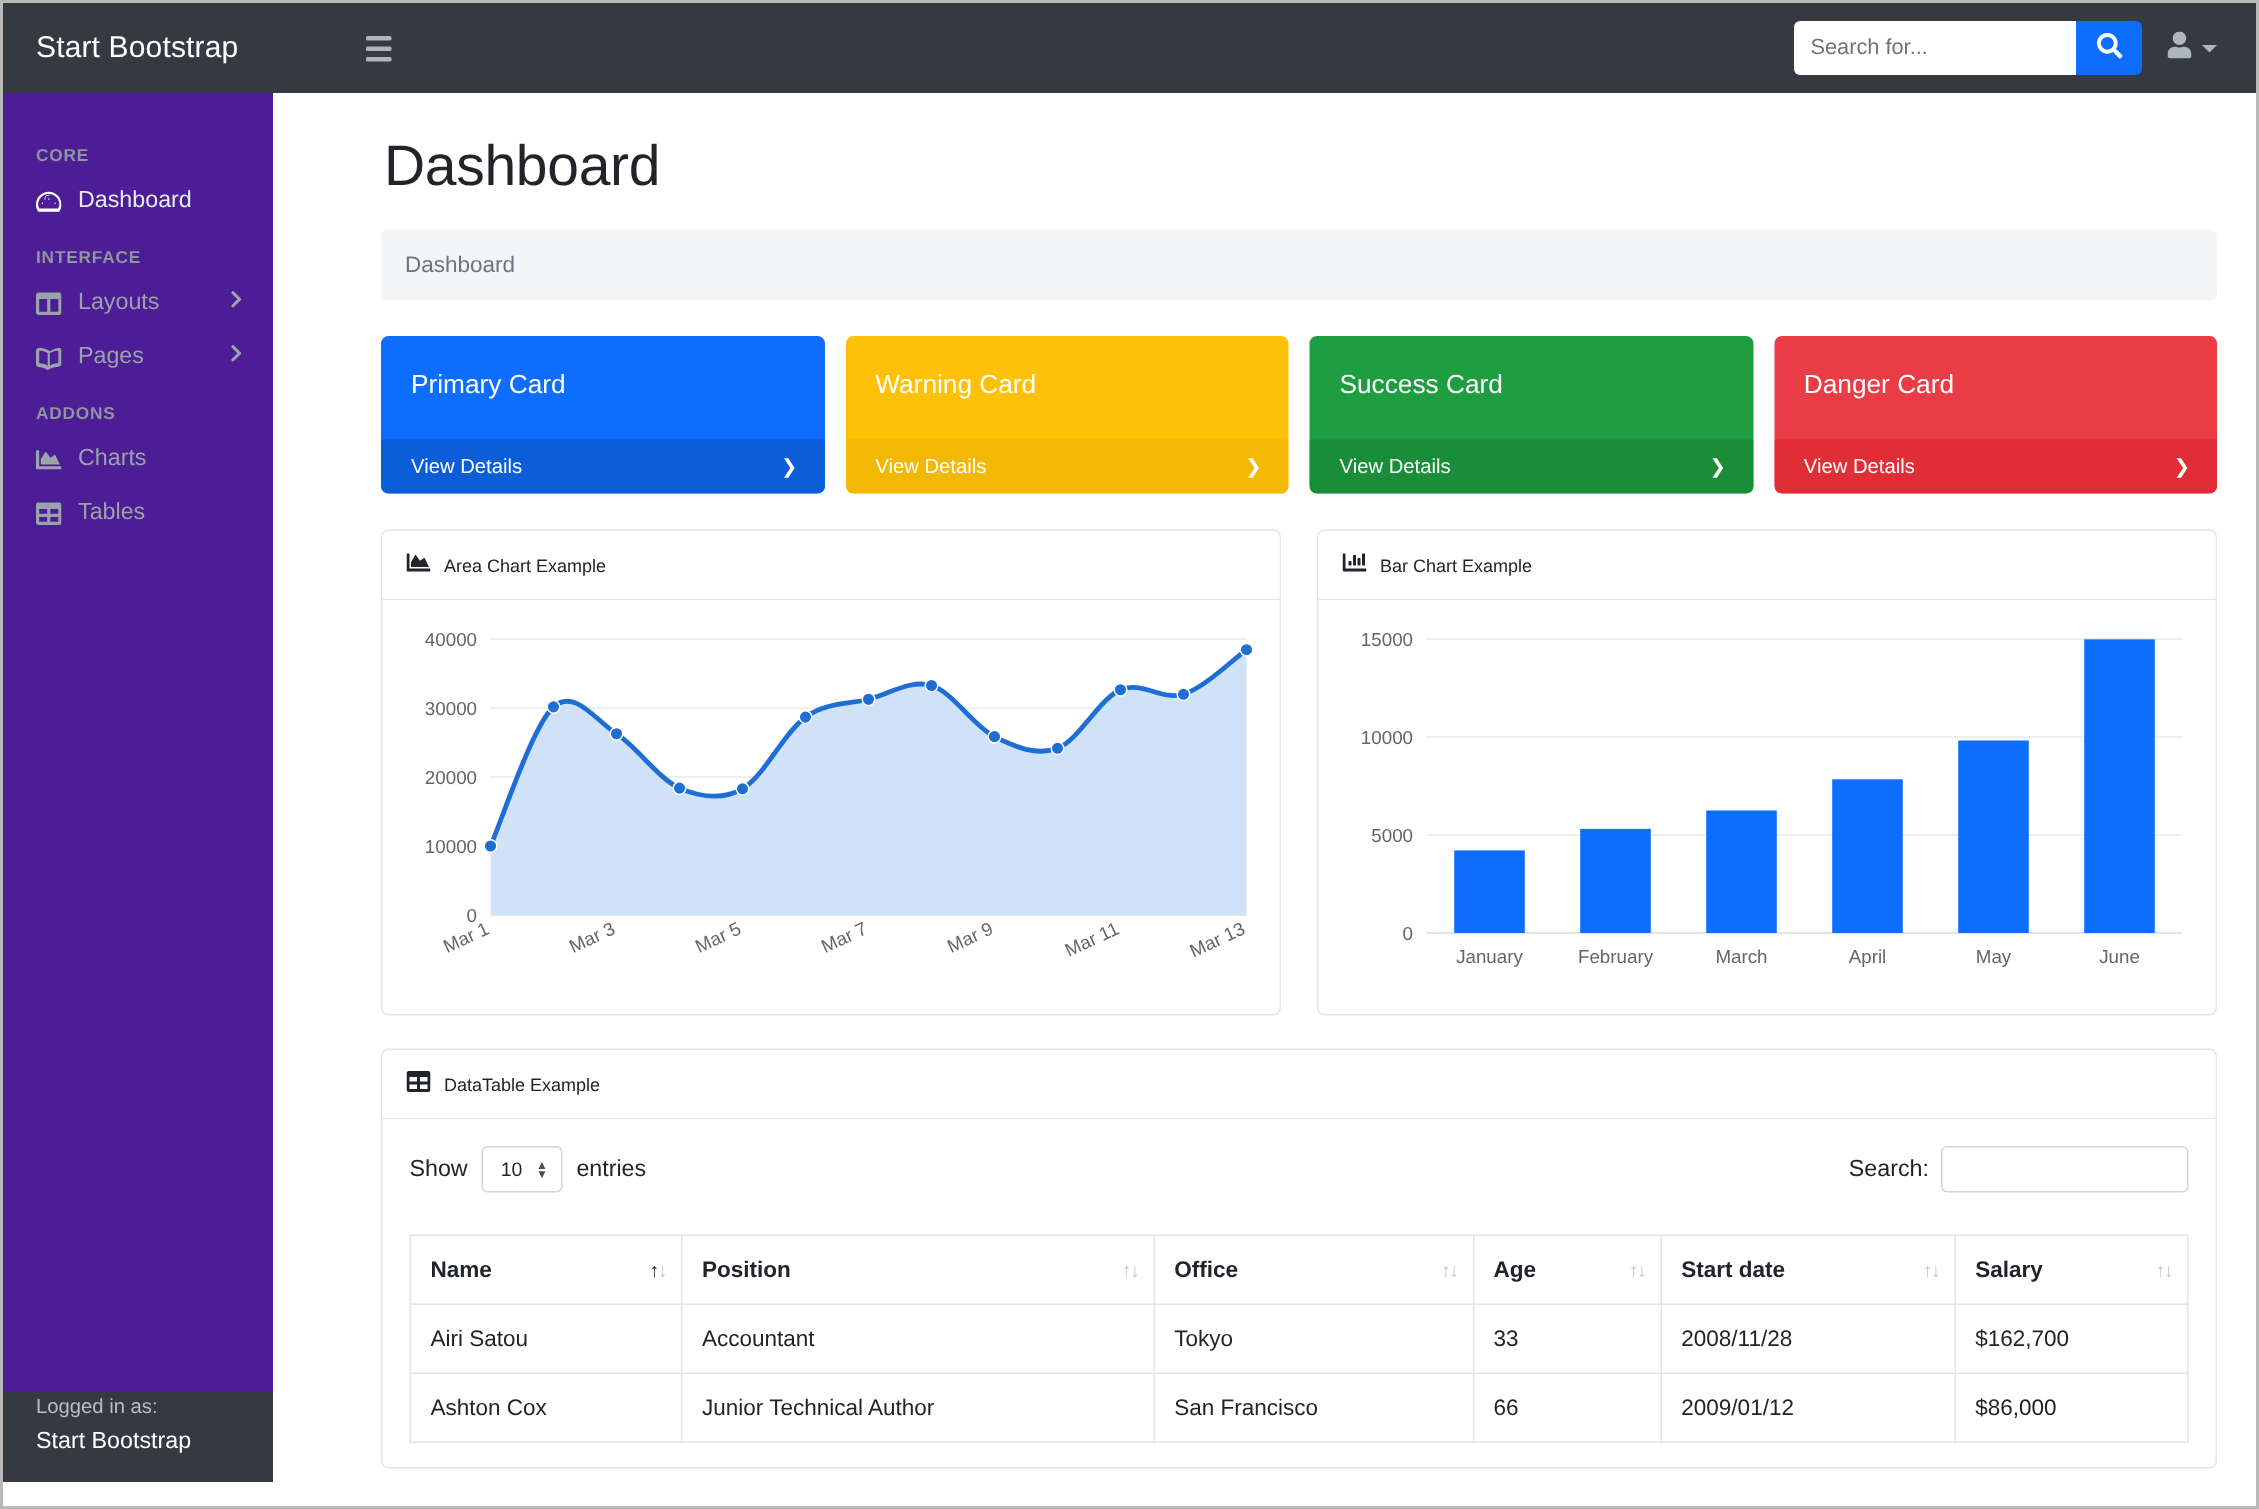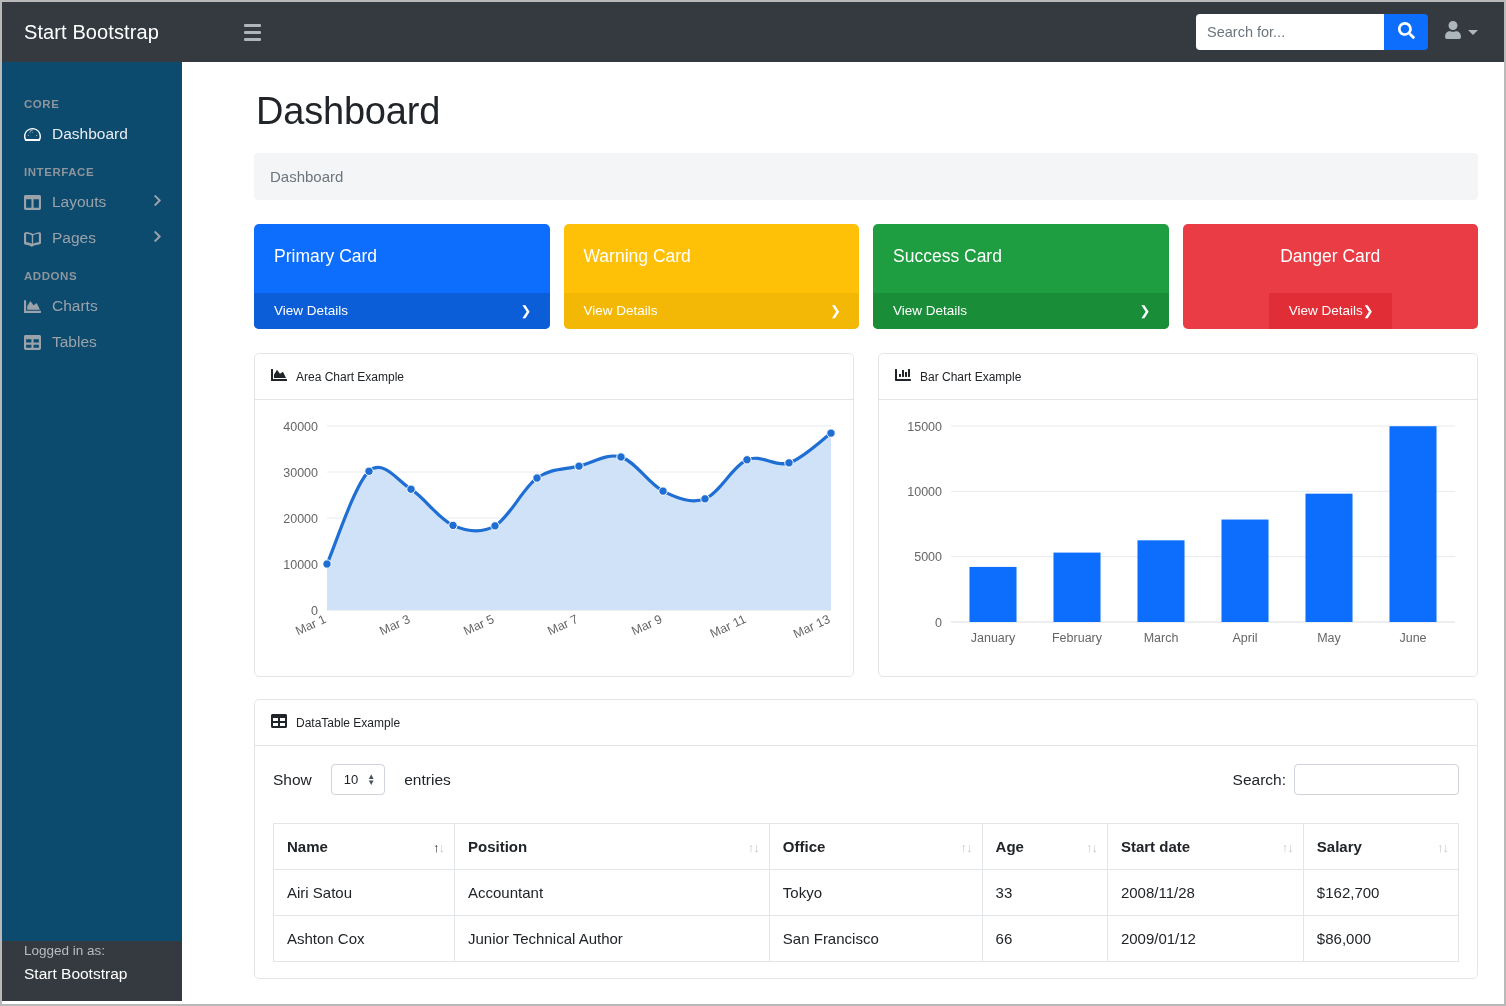--- a/index.html
+++ b/index.html
@@ -54,22 +54,22 @@
   .user-menu {
     display: flex; align-items: center; gap: 6px;
     margin-right: 26px; cursor: pointer;
   }
   .user-menu svg { width: 18px; height: 18px; fill: #adb5bd; }
   .caret { width: 0; height: 0; border-left: 5px solid transparent;
            border-right: 5px solid transparent; border-top: 5px solid #adb5bd; }
 
   
   .sidebar {
-    position: absolute; top: 60px; left: 0; bottom: 3px; width: 180px;
-    background: #0c4a6e; color: #fff;
+    position: absolute; top: 60px; left: 0; bottom: 16px; width: 180px;
+    background: #4c1d95; color: #fff;
     display: flex; flex-direction: column;
   }
   .sb-scroll { flex: 1; padding-top: 22px; overflow: hidden; }
   .sb-heading {
     font-size: 11.5px; font-weight: bold; letter-spacing: .55px;
     color: #8d959d; padding: 14px 22px 6px 22px; text-transform: uppercase;
   }
   .sb-link {
     display: flex; align-items: center; gap: 11px;
     padding: 9px 22px; color: #e9ecef; font-size: 15.5px;
@@ -110,21 +110,21 @@
   .mini-card .foot {
     display: flex; align-items: center; justify-content: space-between;
     padding: 10px 18px 11px 20px; font-size: 13.5px;
     cursor: pointer;
   }
   .mini-card .foot .chev { font-size: 13px; }
   .c-primary { background: #0d6efd; }  .c-primary .foot { background: #0b5ed7; }
   .c-warning { background: #ffc107; }  .c-warning .foot { background: #f3b806; }
   .c-warning .body, .c-warning .foot { color: #fff; }
   .c-success { background: #1e9e40; }  .c-success .foot { background: #1a8d39; }
-  .c-danger  { background: #ea3c44; align-items: center; }  .c-danger  .foot { background: #e02d36; }
+  .c-danger  { background: #ea3c44; }  .c-danger  .foot { background: #e02d36; }
 
   
   .charts-row { display: flex; gap: 24px; margin-bottom: 22px; }
   .card {
     background: #fff; border: 1px solid #e3e6e8; border-radius: 5px;
     flex: 1; display: flex; flex-direction: column;
   }
   .card-header {
     padding: 13px 16px; border-bottom: 1px solid #e3e6e8;
     font-size: 12px; color: #212529;
@@ -137,21 +137,21 @@
   .chartwrap { position: relative; width: 100%; height: 252px; }
   .chartwrap svg { display: block; width: 100%; height: 100%; }
   .axis-label { font-size: 12.5px; fill: #666; font-family: "Liberation Sans", sans-serif; }
   .gridline { stroke: #e6eaee; stroke-width: 1; }
   .axisline { stroke: #d9dde1; stroke-width: 1; }
 
   
   .dt-card { }
   .dt-top { display: flex; align-items: center; justify-content: space-between;
             padding: 18px 18px 12px 18px; }
-  .dt-show { font-size: 15.5px; color: #212529; display: flex; align-items: center; gap: 19px; }
+  .dt-show { font-size: 15.5px; color: #212529; display: flex; align-items: center; gap: 9px; }
   .dt-select {
     position: relative; display: inline-flex; align-items: center;
     border: 1px solid #ced4da; border-radius: 4px;
     height: 31px; padding: 0 26px 0 12px; font-size: 13px; color: #212529;
     background: #fff; cursor: pointer;
   }
   .dt-select .arrows {
     position: absolute; right: 9px; top: 50%; transform: translateY(-50%);
     display: flex; flex-direction: column; line-height: 6px; font-size: 8px; color: #495057;
   }

